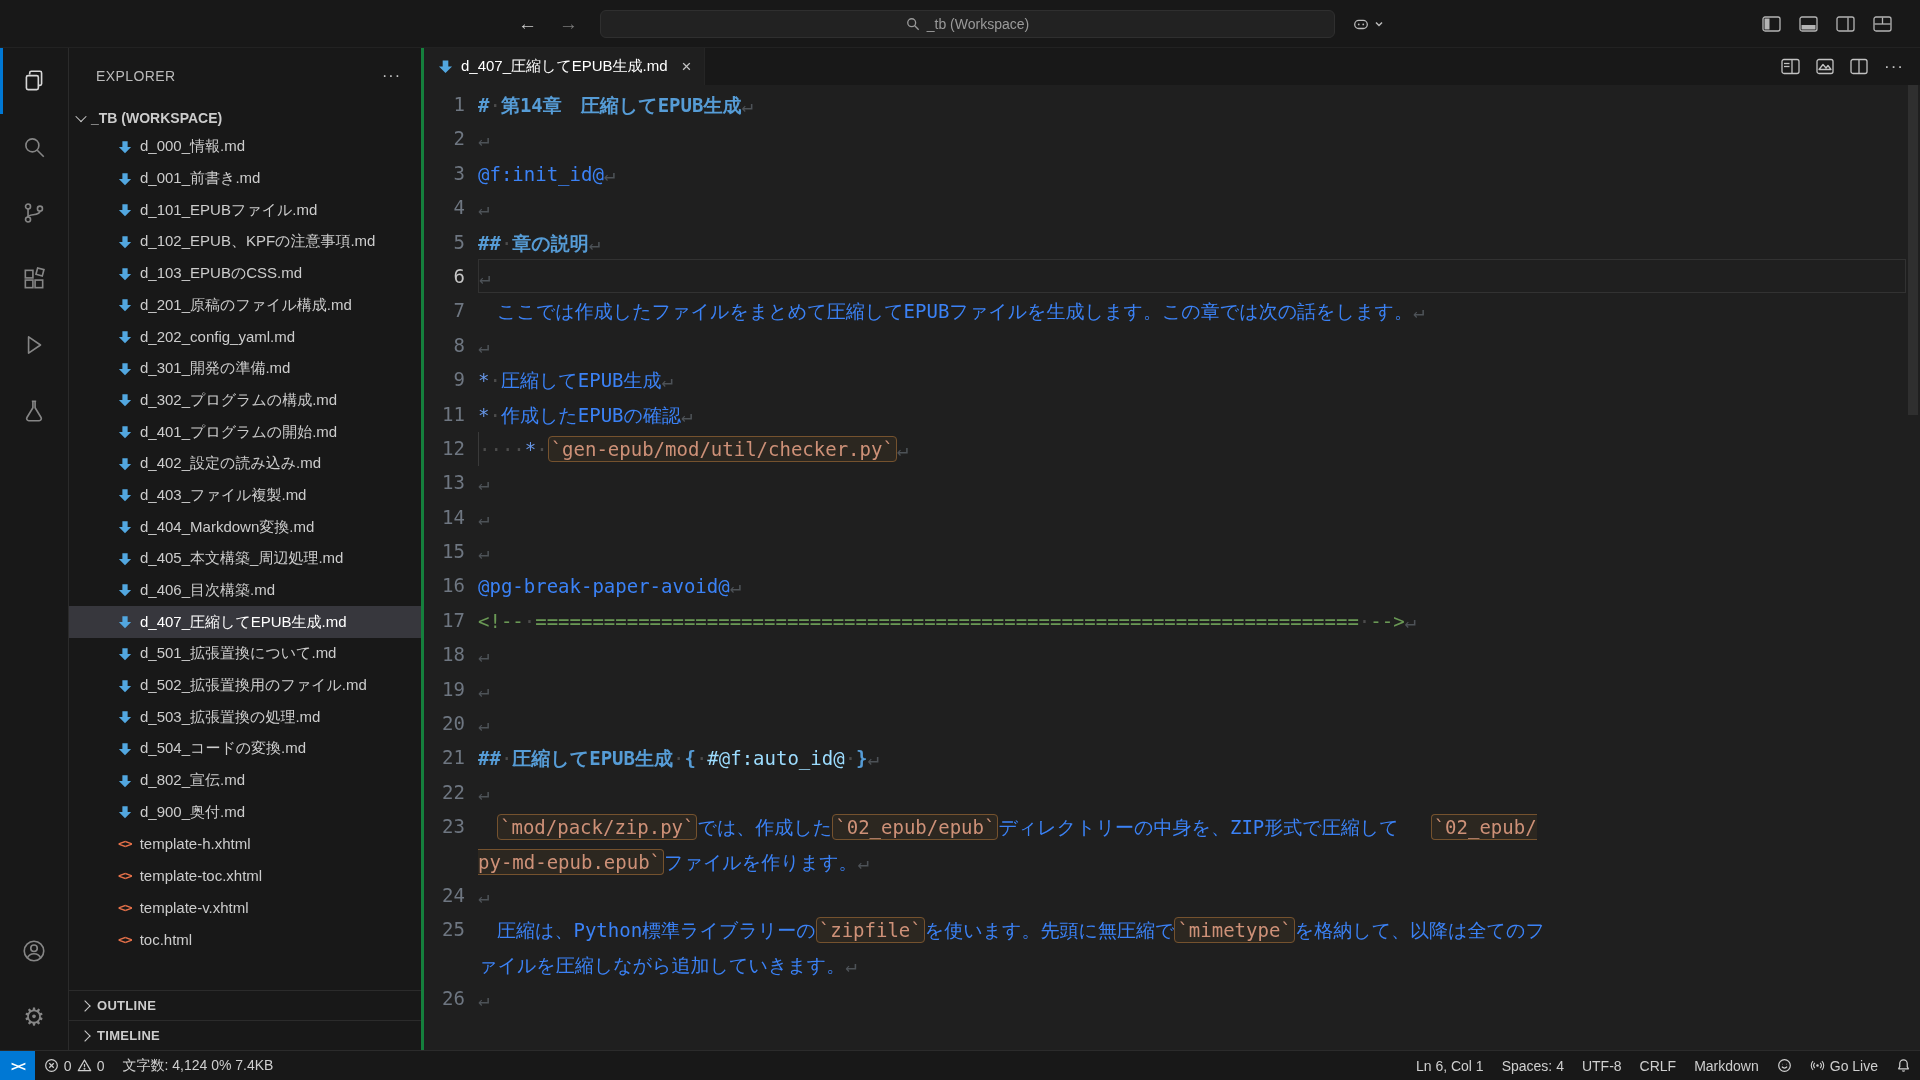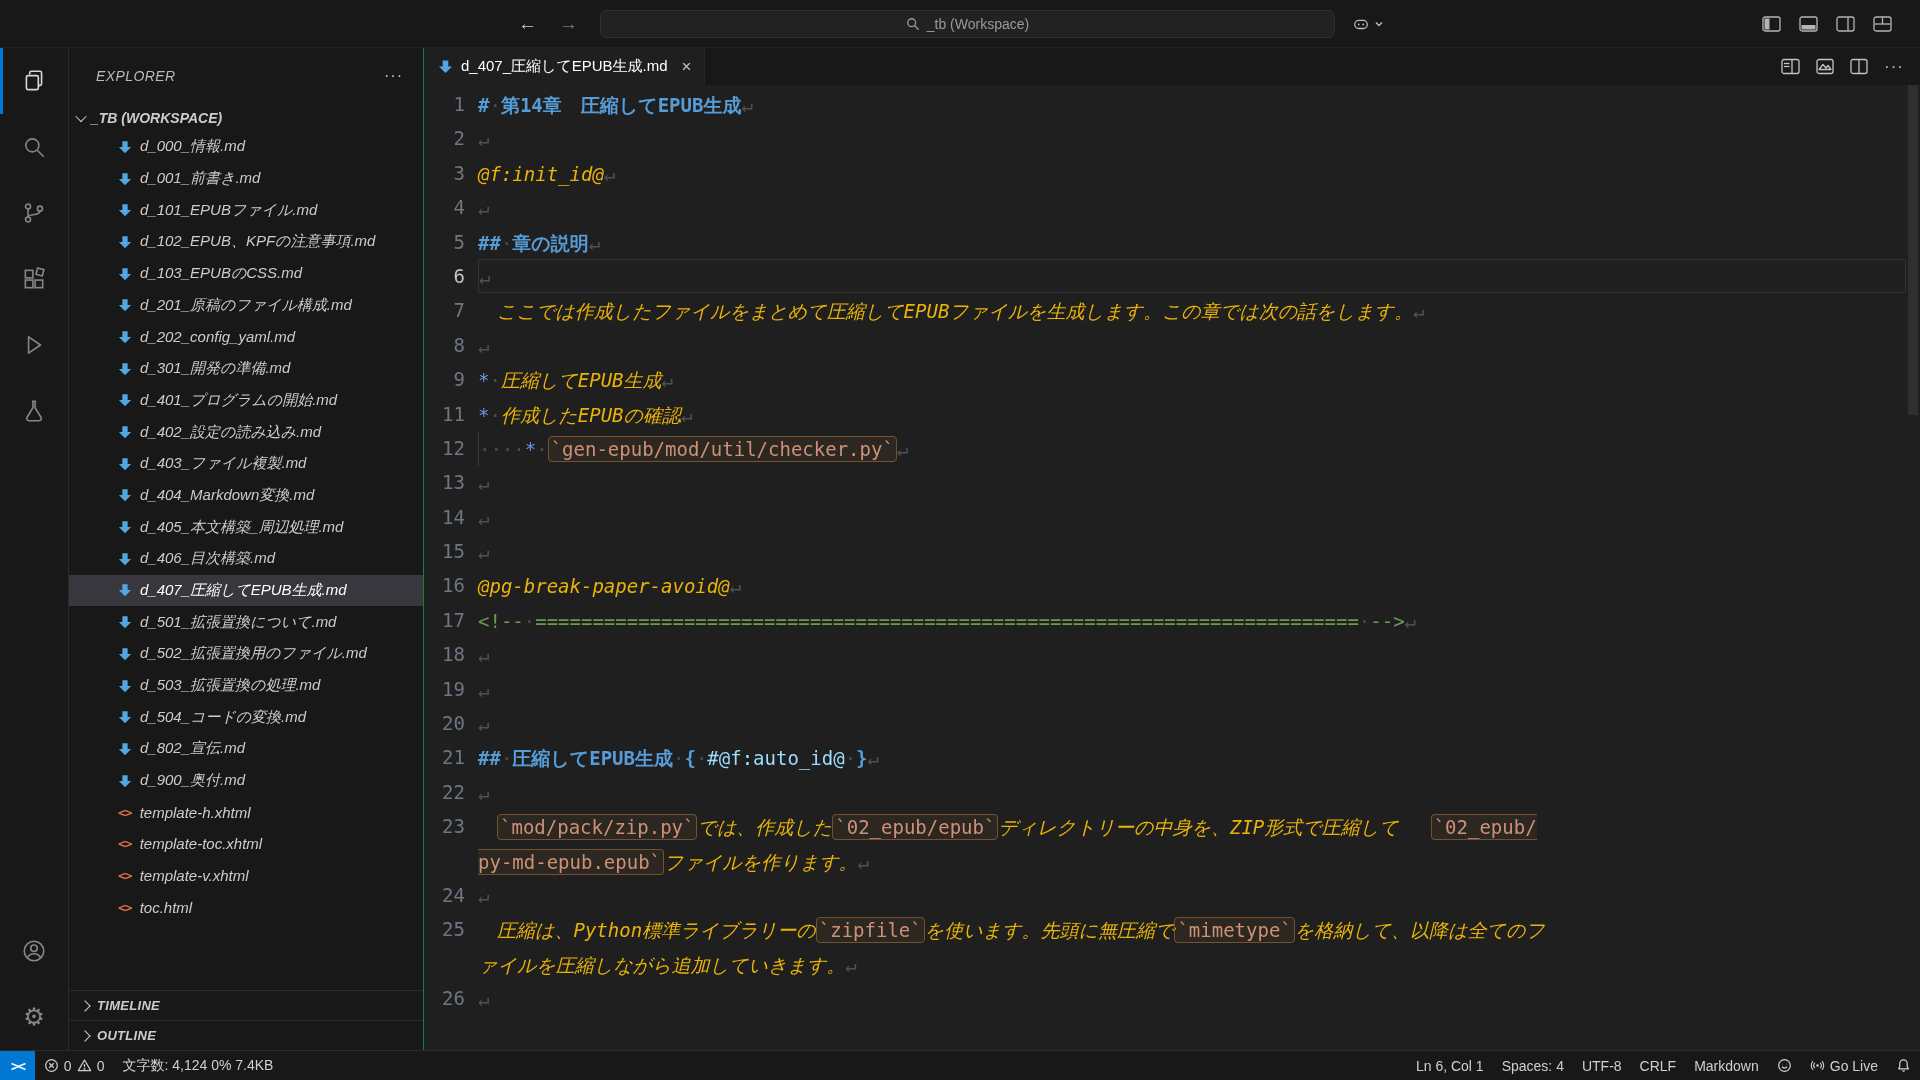--- a/index.html
+++ b/index.html
@@ -26,22 +26,22 @@
   
   .activitybar { width:69px; background:#181818; border-right:1px solid #2b2b2b; display:flex;
     flex-direction:column; align-items:stretch; }
   .ab-item { height:66px; display:flex; align-items:center; justify-content:center; color:#868686;
     border-left:3px solid transparent; border-right:3px solid transparent; }
   .ab-item.active { color:#d7d7d7; border-left:3px solid #0078d4; }
   .ab-spacer { flex:1; }
   .ab-gear { font-size:24px; line-height:1; }
 
   
-  .sidebar { width:355px; background:#181818; border-right:1px solid #15803d; display:flex;
-    flex-direction:column; color:#cccccc;font-style:italic; }
+  .sidebar { width:355px; background:#181818; border-right:3px solid #15803d; display:flex;
+    flex-direction:column; color:#cccccc; }
   .sb-title { height:56px; display:flex; align-items:center; padding:0 20px 0 27px; font-size:14px;
     color:#bbbbbb; letter-spacing:.4px; }
   .sb-title .dots { margin-left:auto; color:#c5c5c5; font-size:16px; letter-spacing:1px; }
   .ws-header { height:27px; display:flex; align-items:center; gap:6px; padding-left:8px;
     font-weight:700; font-size:14px; color:#cccccc; }
   .chev { width:8px; height:8px; border-right:1.6px solid #cccccc; border-bottom:1.6px solid #cccccc; display:inline-block; }
   .chev.down { transform:rotate(45deg) translate(-1px,-1px); }
   .chev.right { transform:rotate(-45deg); }
   .file-list { flex:0 0 auto; }
   .file-row { height:31.7px; display:flex; align-items:center; gap:8px; padding-left:49px;
@@ -63,21 +63,21 @@
 
   .edbody { flex:1; position:relative; overflow:hidden; }
   .lines { position:absolute; inset:2px 14px 0 0; font-family:"DejaVu Sans Mono",monospace; font-size:19px; }
   .ed-line { display:flex; height:34.4px; line-height:34.4px; white-space:pre; }
   .ln { width:54px; flex:0 0 54px; text-align:right; padding-right:13px; color:#6e7681; user-select:none; }
   .lc { flex:1; border:1px solid transparent; border-left:none; }
   .ed-line.current .ln { color:#c6c6c6; }
   .ed-line.current .lc { border:1px solid #323232; }
   .sg-h { color:#569cd6; font-weight:700; }
   .sg-attr { color:#9cdcfe; font-weight:400; }
-  .sg-txt { color:#eab308;font-style:italic; }
+  .sg-txt { color:#3b82f6; }
   .sg-star { color:#6796e6; }
   .sg-dot { color:#4c4c4c; }
   .sg-cm { color:#6a9955; }
   .sg-ret { color:#4d5257; }
   .sg-code,.sg-codeopen,.sg-codeclose { color:#ce9178; background:rgba(130,90,45,.14);
     border:1px solid #75522e; border-radius:4px; padding:1px 2px; }
   .sg-codeopen { border-right:none; border-radius:4px 0 0 4px; padding-right:0;margin-left:32px; }
   .sg-codeclose { border-left:none; border-radius:0 4px 4px 0; padding-left:0; }
   .sg-guide { display:inline-block; width:0; height:34px; border-left:1px solid #3a3a3a; vertical-align:top; }
   .scrollbar { position:absolute; right:0; top:0; bottom:0; width:14px; }
@@ -249,20 +249,26 @@
           <div class="file-row">
             <svg width="14" height="14" viewBox="0 0 16 16">
               <path d="M5 1.5h6V8h4l-7 7-7-7h4z" fill="#52a7e0"></path>
             </svg>
             <span>d_301_開発の準備.md</span>
           </div>
           <div class="file-row">
             <svg width="14" height="14" viewBox="0 0 16 16">
               <path d="M5 1.5h6V8h4l-7 7-7-7h4z" fill="#52a7e0"></path>
             </svg>
+            <span>d_302_プログラムの構成.md</span>
+          </div>
+          <div class="file-row">
+            <svg width="14" height="14" viewBox="0 0 16 16">
+              <path d="M5 1.5h6V8h4l-7 7-7-7h4z" fill="#52a7e0"></path>
+            </svg>
             <span>d_401_プログラムの開始.md</span>
           </div>
           <div class="file-row">
             <svg width="14" height="14" viewBox="0 0 16 16">
               <path d="M5 1.5h6V8h4l-7 7-7-7h4z" fill="#52a7e0"></path>
             </svg>
             <span>d_402_設定の読み込み.md</span>
           </div>
           <div class="file-row">
             <svg width="14" height="14" viewBox="0 0 16 16">
@@ -343,25 +349,25 @@
             <span>template-v.xhtml</span>
           </div>
           <div class="file-row">
             <span class="code-glyph">&lt;&gt;</span>
             <span>toc.html</span>
           </div>
         </div>
       <div class="sb-bottom-fill"></div>
       <div class="sb-section">
         <span class="chev right"></span>
-        <span>TIMELINE</span>
+        <span>OUTLINE</span>
       </div>
       <div class="sb-section">
         <span class="chev right"></span>
-        <span>OUTLINE</span>
+        <span>TIMELINE</span>
       </div>
     </div>
 
     <div class="editor">
       <div class="tabbar">
         <div class="tab">
           <svg class="ic" width="15" height="15" viewBox="0 0 16 16">
               <path d="M5 1.5h6V8h4l-7 7-7-7h4z" fill="#52a7e0"></path>
             </svg>
           <span>d_407_圧縮してEPUB生成.md</span>

